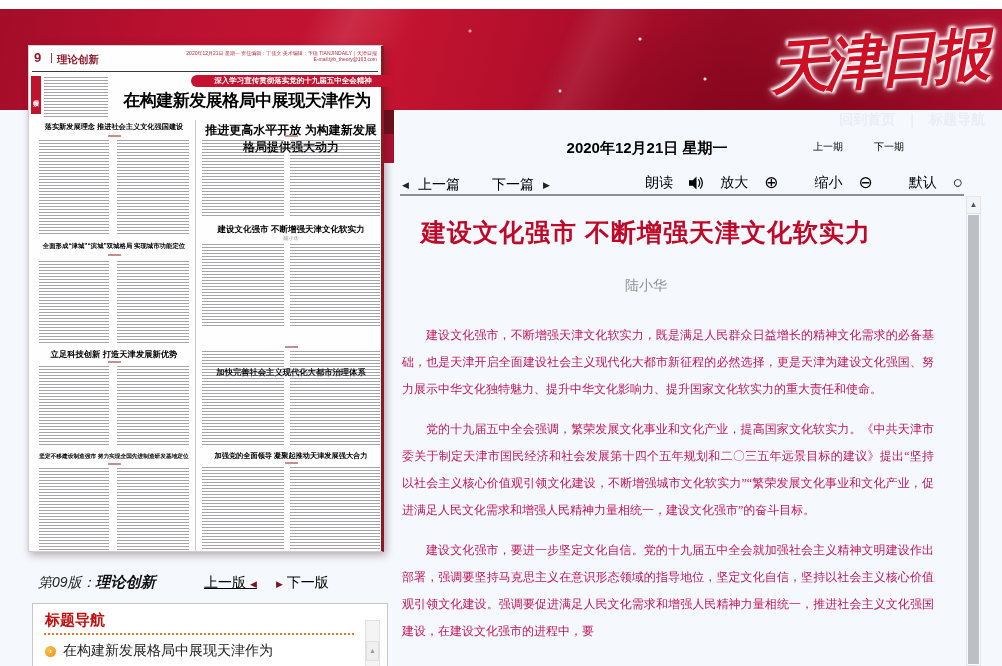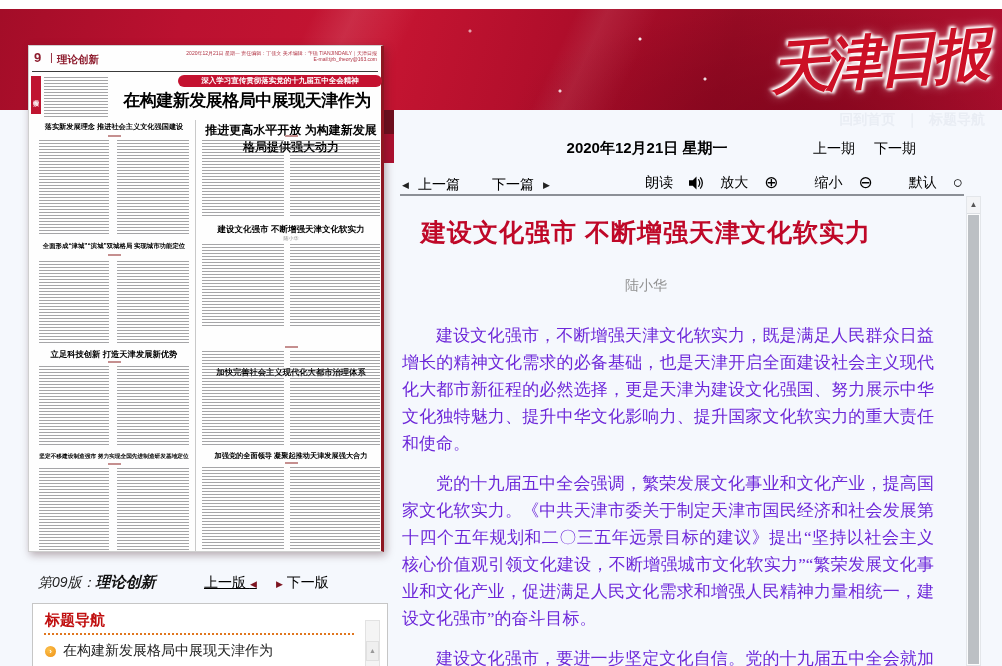--- a/index.html
+++ b/index.html
@@ -31,41 +31,41 @@
     background:linear-gradient(to bottom,#6f0f1e 0 45%,#ad1130 45% 100%); }
 
   
   .home-links { position:absolute; top:111px; right:17px; font-size:14px; font-weight:bold;
     color:#e9edf4; display:flex; gap:10px; }
   .home-links span { cursor:pointer; }
 
   
   .date-line { position:absolute; left:402px; top:139px; width:490px; text-align:center;
     font-size:15px; font-weight:bold; color:#000; }
-  .issue-link { position:absolute; top:140px; font-size:14px; color:#000; cursor:pointer; }
+  .issue-link { position:absolute; top:140px; font-size:10px; color:#000; cursor:pointer; }
   .prev-issue { left:813px; } .next-issue { left:874px; }
   .article-nav { position:absolute; left:402px; top:176px; display:flex; align-items:center; gap:9px;
     font-size:14px; color:#000; }
   .tri { font-size:9px; color:#222; }
   .article-nav span { cursor:pointer; }
   .toolbar-right { position:absolute; right:39px; top:174px; display:flex; align-items:center; gap:16px;
     font-size:14px; color:#000; }
   .tool-icon { font-size:17px; line-height:16px; color:#000; }
   .spk { display:inline-block; width:15px; height:14px; }
   .toolbar-right > span { cursor:pointer; }
   .main-rule { position:absolute; left:400px; top:194px; width:564px; border-top:2px solid #8c9097; }
 
   
   .article-title { position:absolute; left:402px; top:216px; width:488px; text-align:center;
     font-size:25px; font-weight:bold; color:#bf0828; letter-spacing:1px; }
   .article-author { position:absolute; left:402px; top:277px; width:488px; text-align:center;
     font-size:14px; color:#909090; }
   .article-body { position:absolute; left:402px; top:322px; width:532px;
     font-family:"Liberation Serif","DejaVu Serif",serif; }
-  .article-body p { font-size:17px; line-height:27px; color:#6d28d9; text-align:justify;
+  .article-body p { font-size:12px; line-height:27px; color:#be185d; text-align:justify;
     text-indent:2em; margin-bottom:13px;font-family:Liberation Serif, serif; }
 
   
   .scrollbar { position:absolute; left:966px; top:196px; width:15px; height:470px;
     background:#fbfcfd; border:1px solid #e3e6ea; }
   .sb-btn { height:17px; background:#f3f4f6; border-bottom:1px solid #dcdfe3; text-align:center;
     font-size:8px; line-height:16px; color:#555; cursor:pointer; }
   .sb-thumb { position:absolute; left:1px; right:1px; top:18px; bottom:1px; background:#bcc0c4; cursor:pointer; }
 
   
@@ -73,21 +73,21 @@
     border:1px solid #cfcfcf; border-right:3px solid #8e1722; cursor:pointer;
     box-shadow:2px 3px 8px rgba(60,20,30,.35); }
   #thumb .abs { position:absolute; }
   .t-pageno { left:5px; top:4px; font-size:13px; font-weight:bold; color:#8d1b2d; }
   .t-pipe { left:21px; top:5px; font-size:11px; color:#8d1b2d; }
   .t-section { left:28px; top:7px; font-size:10.5px; font-weight:bold; color:#8d1b2d; }
   .t-meta { right:4px; top:4px; width:200px; text-align:right; font-size:5px; line-height:6px; color:#b03040; }
   .t-rule { left:3px; right:3px; top:25px; height:1px; background:#3a3a3a; }
   .t-edtag { left:2px; top:30px; width:10px; height:38px; background:#bf1430; color:#fff; font-size:6px;
     writing-mode:vertical-rl; text-align:center; line-height:10px; letter-spacing:1px; }
-  .t-slogan { left:149px; top:29px; width:204px; height:12px; background:#c41230; color:#fff;
+  .t-slogan { left:162px; top:29px; width:204px; height:12px; background:#c41230; color:#fff;
     font-size:7.5px; font-weight:bold; text-align:center; line-height:12px;border-radius:6px; }
   .t-headline { left:82px; top:43px; width:272px; font-size:17px; font-weight:bold; color:#000;
     text-align:center; letter-spacing:-0.5px; }
   .t-vrule { left:166px; top:74px; width:1px; height:431px; background:#c9c9c9; }
   .t-h { font-weight:bold; color:#000; text-align:center; }
   .sim { position:absolute;
     background-image:repeating-linear-gradient(to bottom, rgba(92,92,96,.55) 0 1px, transparent 1px 3px); }
   .bydash { position:absolute; width:13px; height:2px; background:#c58f8f; }
   .t-byline { font-size:5px; color:#8a8a8a; text-align:center; }
 

